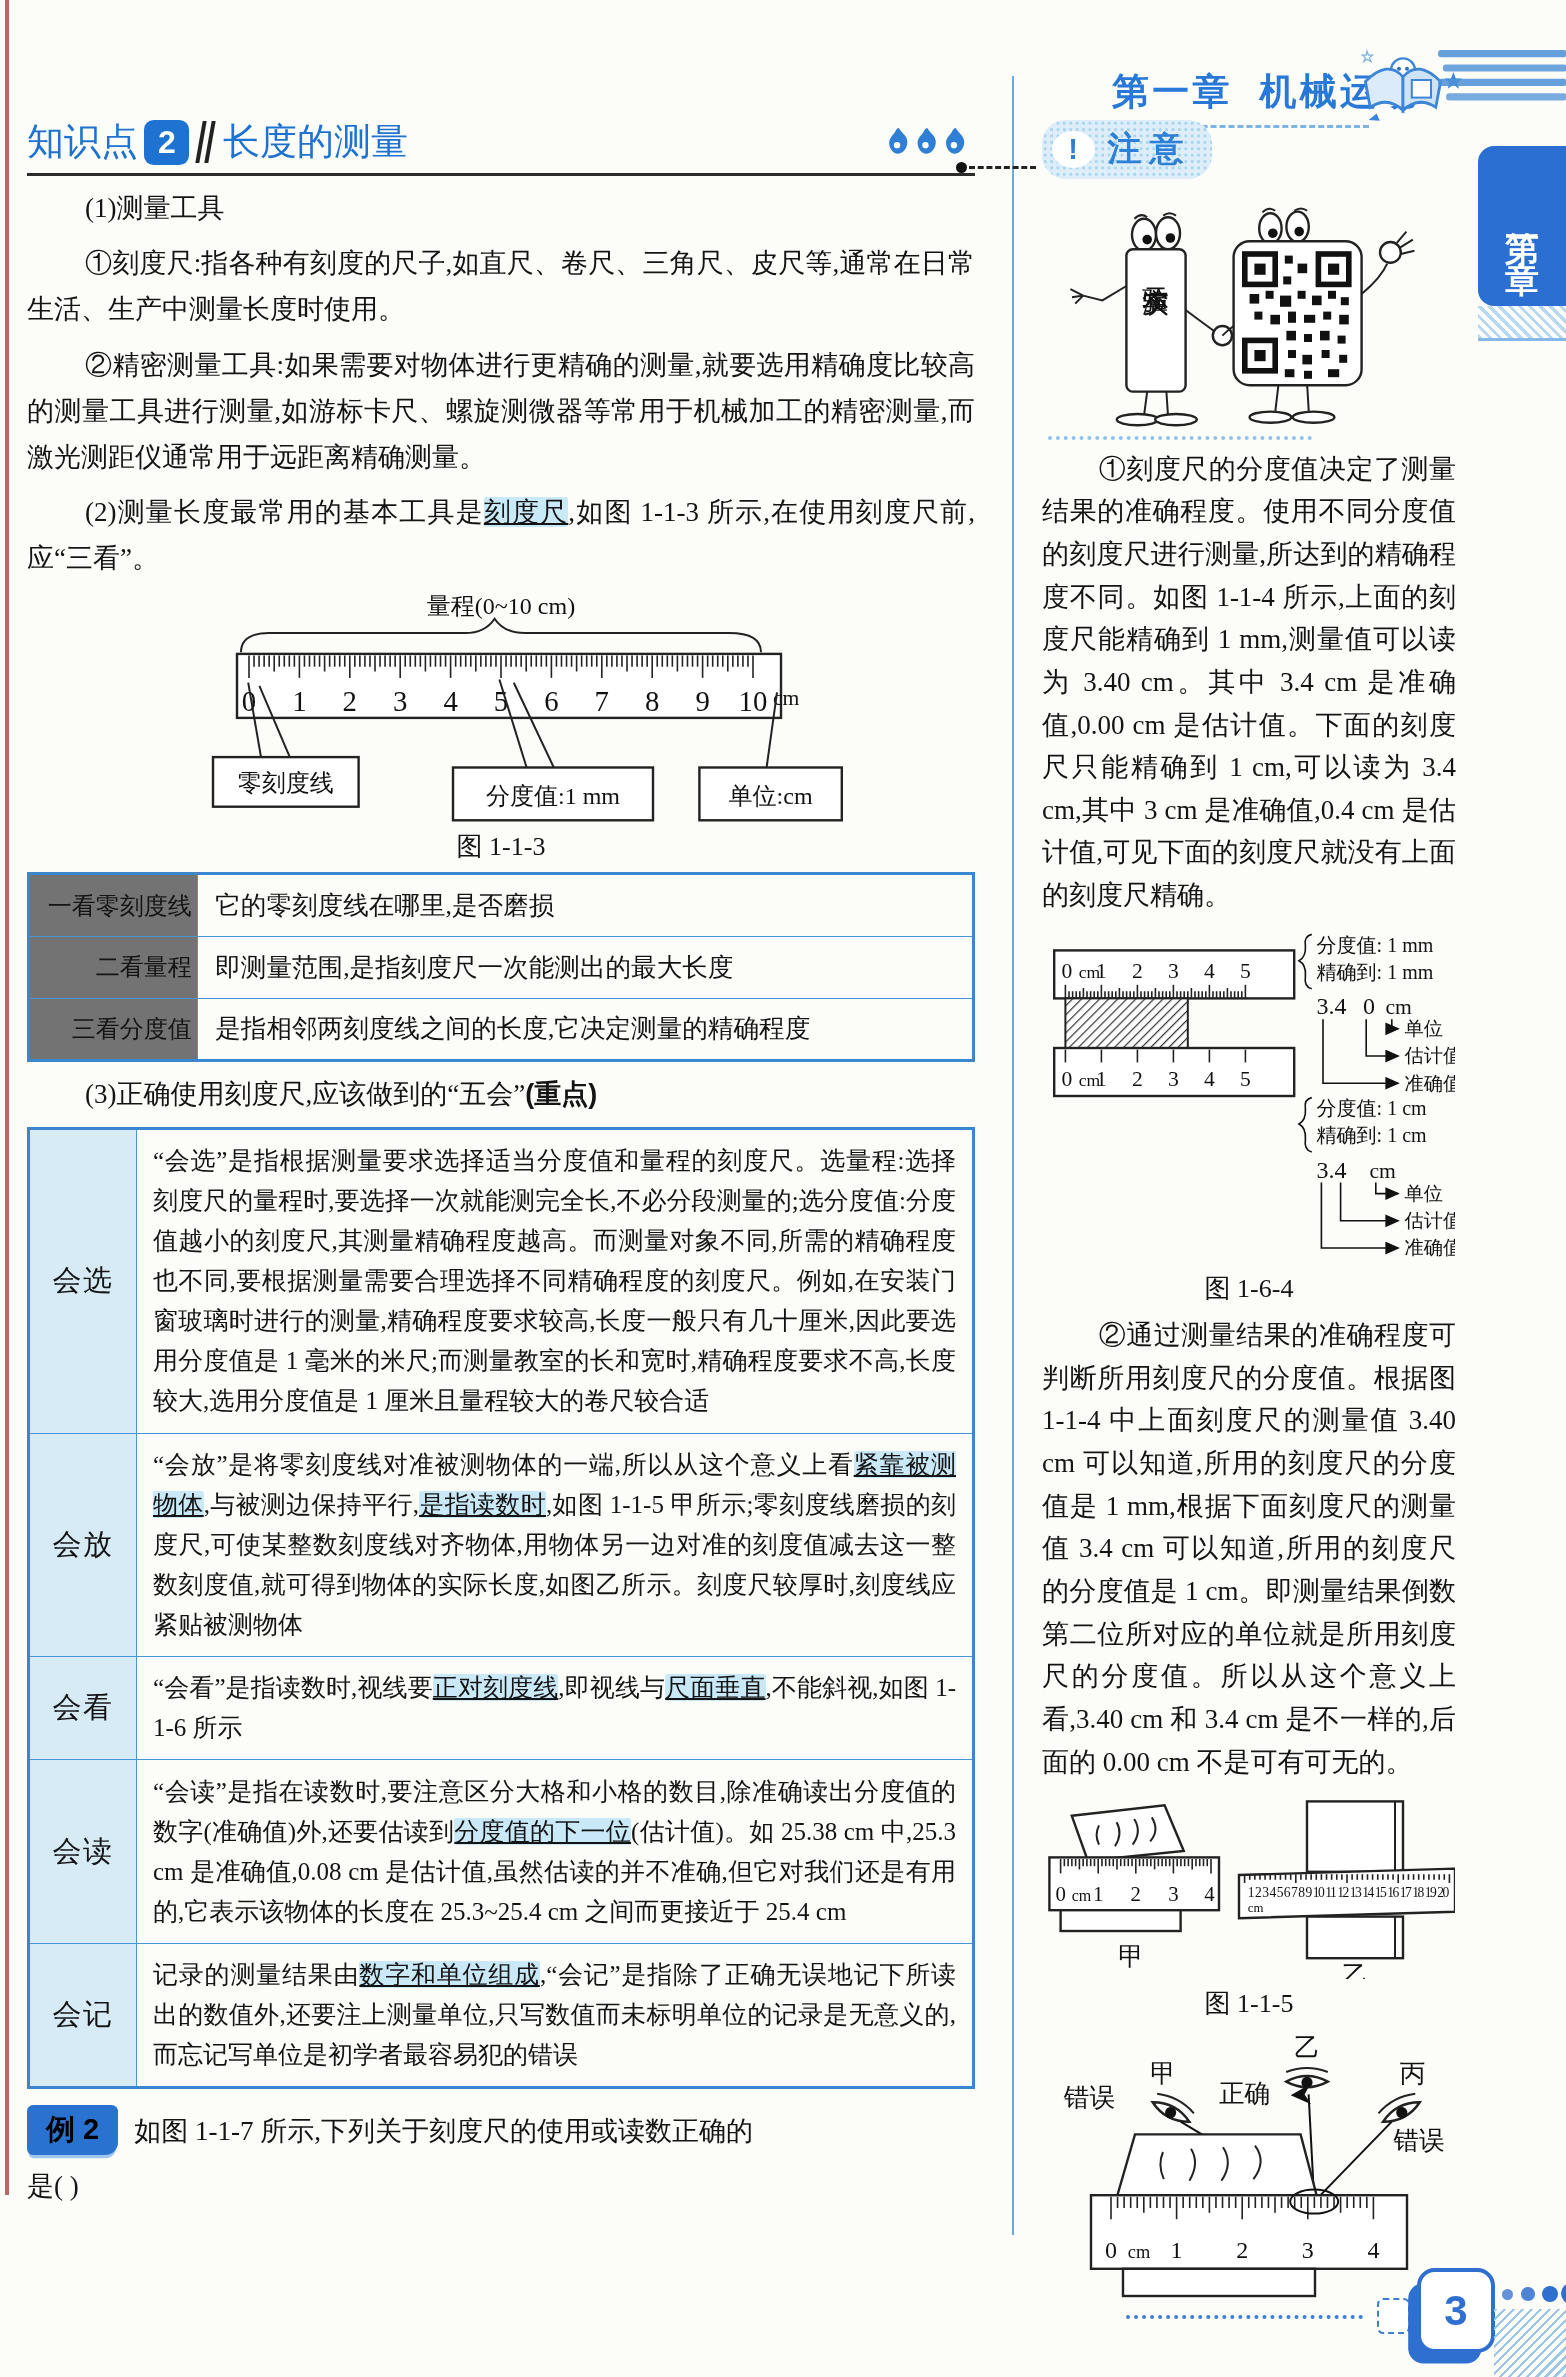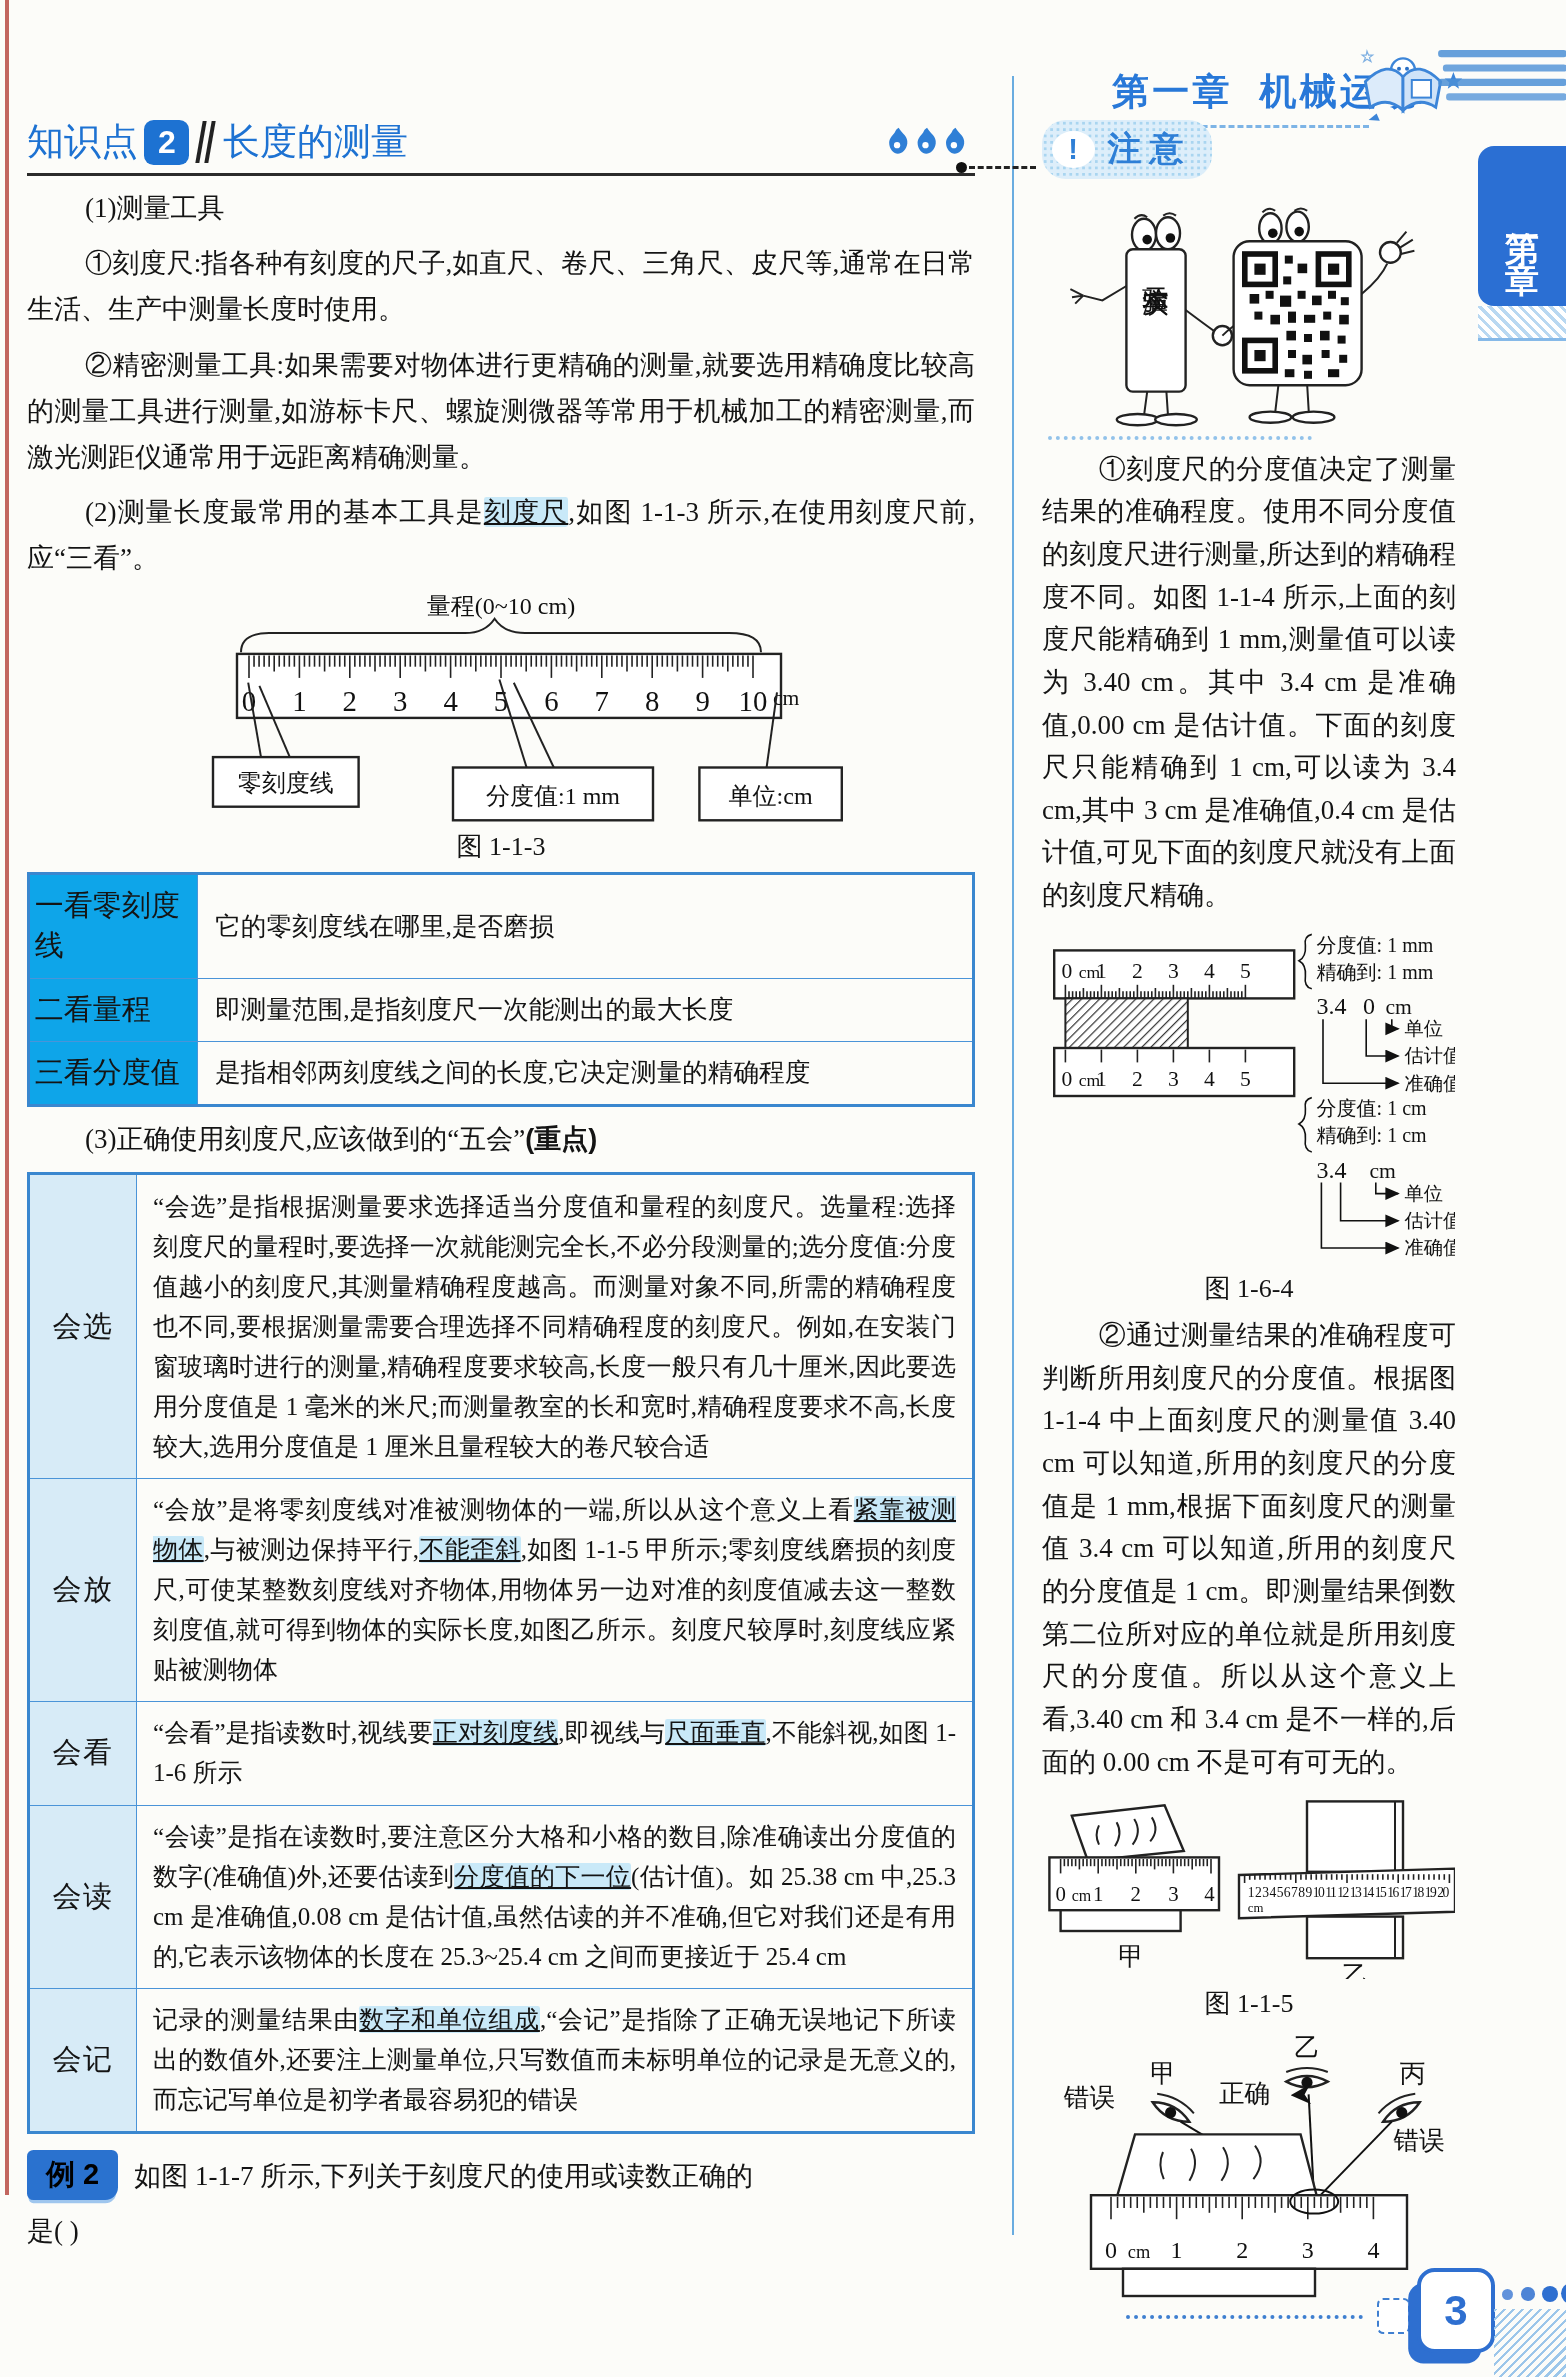--- a/index.html
+++ b/index.html
@@ -42,21 +42,21 @@
        font-size:32px;font-weight:700;}
   .kp .bars{display:flex;gap:4.8px;margin:0 11.2px 0 3.2px;}
   .kp .bars i{display:block;width:4px;height:42px;background:#222;transform:skewX(-10deg);}
   .kp .sp{flex:1;}
   .para{font-size:27px;line-height:1.7;text-align:justify;text-indent:2.15em;margin:9.6px 0;}
   .fig{margin:11.2px auto 8px;text-align:center;}
   .figcap{font-size:26px;margin-top:3.2px;}
   table.tbl{width:100%;border-collapse:collapse;margin:8px 0;}
   table.tbl td{border:1.6px solid #4a94d8;}
   table.tbl{border:3.2px solid #3a87cf;}
-  td.key{width:157px;background:#0ea5e9;text-align:left;font-size:29px;padding:11.2px 4.8px;}
+  td.key{width:157px;background:#737373;text-align:right;font-size:24px;padding:11.2px 4.8px;}
   td.val{font-size:25.6px;line-height:1.62;text-align:justify;padding:9.6px 17.6px;}
   td.key5{width:104px;background:#d7ebf7;text-align:center;font-size:29px;letter-spacing:1.6px;}
   td.val5{font-size:25px;line-height:1.6;text-align:justify;padding:11.2px 16px;}
   .exrow{display:flex;align-items:flex-start;gap:16px;margin-top:16px;}
   .exbadge{background:#2a72cf;color:#000000;font-family:"Liberation Sans",sans-serif;font-size:29px;
        font-weight:700;padding:4.8px 19px;border-radius:6.4px 6.4px 12.8px 6.4px;white-space:nowrap;
        box-shadow:0 4.8px 0 -1.6px #9fc6ee;}
   .exline1{font-size:27px;line-height:1.6;padding-top:4.8px;}
   .exline2{font-size:27px;margin-top:12.8px;}
   
@@ -310,21 +310,21 @@
     <p class="para"><span>(3)正确使用刻度尺,应该做到的“五会”</span><span class="b">(重点)</span></p>
 
     <table class="tbl">
       <tbody>
           <tr>
             <td class="key5">会选</td>
           <td class="val5"><span>“会选”是指根据测量要求选择适当分度值和量程的刻度尺。选量程:选择刻度尺的量程时,要选择一次就能测完全长,不必分段测量的;选分度值:分度值越小的刻度尺,其测量精确程度越高。而测量对象不同,所需的精确程度也不同,要根据测量需要合理选择不同精确程度的刻度尺。例如,在安装门窗玻璃时进行的测量,精确程度要求较高,长度一般只有几十厘米,因此要选用分度值是 1 毫米的米尺;而测量教室的长和宽时,精确程度要求不高,长度较大,选用分度值是 1 厘米且量程较大的卷尺较合适</span></td>
           </tr>
       <tr>
             <td class="key5">会放</td>
-          <td class="val5"><span>“会放”是将零刻度线对准被测物体的一端,所以从这个意义上看</span><span class="hl">紧靠被测物体</span><span>,与被测边保持平行,</span><span class="hl">不能歪斜</span><span>,如图 1-1-5 甲所示;零刻度线磨损的刻度尺,可使某整数刻度线对齐物体,用物体另一边对准的刻度值减去这一整数刻度值,就可得到物体的实际长度,如图乙所示。刻度尺较厚时,刻度线应紧贴被测物体</span></td>
+          <td class="val5"><span>“会放”是将零刻度线对准被测物体的一端,所以从这个意义上看</span><span class="hl">紧靠被测物体</span><span>,与被测边保持平行,</span><span class="hl">是指读数时</span><span>,如图 1-1-5 甲所示;零刻度线磨损的刻度尺,可使某整数刻度线对齐物体,用物体另一边对准的刻度值减去这一整数刻度值,就可得到物体的实际长度,如图乙所示。刻度尺较厚时,刻度线应紧贴被测物体</span></td>
           </tr>
       <tr>
             <td class="key5">会看</td>
           <td class="val5"><span>“会看”是指读数时,视线要</span><span class="hl">正对刻度线</span><span>,即视线与</span><span class="hl">尺面垂直</span><span>,不能斜视,如图 1-1-6 所示</span></td>
           </tr>
       <tr>
             <td class="key5">会读</td>
           <td class="val5"><span>“会读”是指在读数时,要注意区分大格和小格的数目,除准确读出分度值的数字(准确值)外,还要估读到</span><span class="hl">分度值的下一位</span><span>(估计值)。如 25.38 cm 中,25.3 cm 是准确值,0.08 cm 是估计值,虽然估读的并不准确,但它对我们还是有用的,它表示该物体的长度在 25.3~25.4 cm 之间而更接近于 25.4 cm</span></td>
           </tr>
       <tr>

